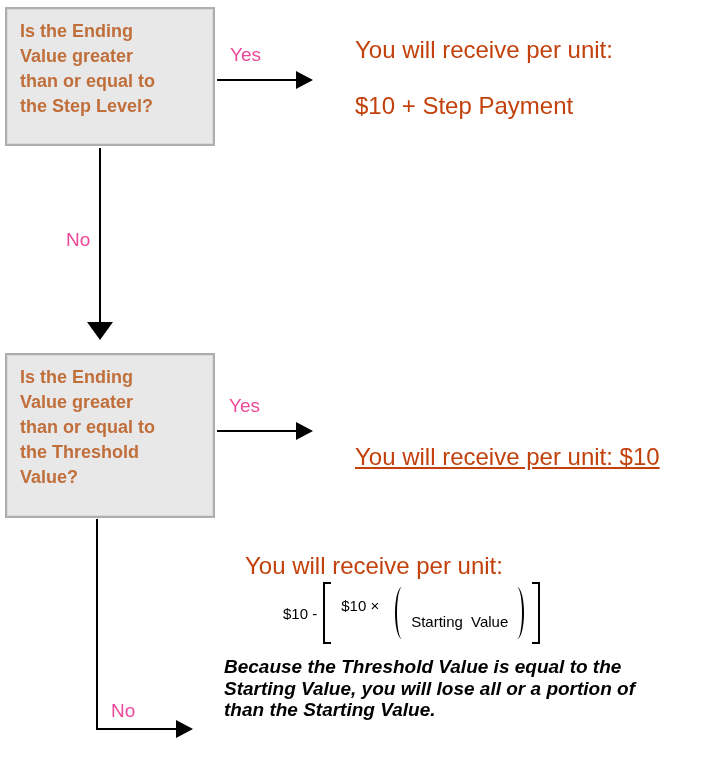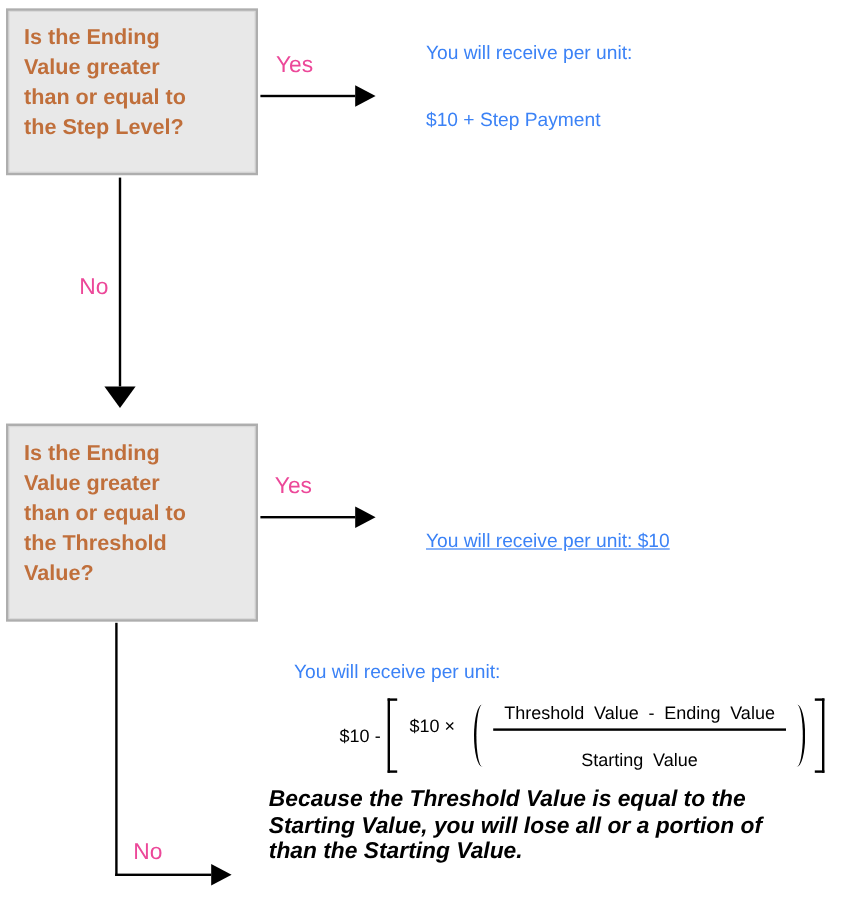--- a/index.html
+++ b/index.html
@@ -26,21 +26,21 @@
   .hline { position:absolute; height:2px; background:#000; }
   .vline { position:absolute; width:2px;  background:#000; }
   .head-right { position:absolute; width:0; height:0;
     border-top:9px solid transparent; border-bottom:9px solid transparent;
     border-left:17px solid #000; }
   .head-down { position:absolute; width:0; height:0;
     border-left:13px solid transparent; border-right:13px solid transparent;
     border-top:18px solid #000; }
 
   .branch-label { position:absolute; font-size:19px; color:#ec4899; }
-  .out-text { position:absolute; font-size:16px; color:#3b82f6; white-space:nowrap; }
+  .out-text { position:absolute; font-size:24px; color:#c2410c; white-space:nowrap; }
 
   
   .formula { position:absolute; left:283px; top:580px; height:66px;
     display:flex; align-items:center; font-size:15px; white-space:nowrap; }
   .sq-bracket-left  { width:8px;  height:62px; border:2px solid #000; border-right:none; }
   .sq-bracket-right { width:8px;  height:62px; border:2px solid #000; border-left:none; }
   .paren-left  { width:14px; height:52px; border-left:2px solid #000;  border-radius:50%; margin-left:8px; }
   .paren-right { width:14px; height:52px; border-right:2px solid #000; border-radius:50%; margin-right:8px; }
   .f-lead { margin-right:6px; }
   .f-mult { margin:0 8px 16px 10px; }
@@ -99,21 +99,20 @@
   <div class="head-right" style="left:176px; top:720px;"></div>
 
   <div class="out-text" style="left:245px; top:552px;">You will receive per unit:</div>
 
   <div class="formula">
     <span class="f-lead">$10 -</span>
     <span class="sq-bracket-left"></span>
     <span class="f-mult">$10 ×</span>
     <span class="paren-left"></span>
     <span class="fraction">
-      <span class="num" style="display:block;">Threshold Value - Ending Value</span>
       <span class="den" style="display:block;">Starting Value</span>
     </span>
     <span class="paren-right"></span>
     <span class="sq-bracket-right"></span>
   </div>
 
   <div class="note">
       <div>Because the Threshold Value is equal to the</div>
       <div>Starting Value, you will lose all or a portion of</div>
       <div>than the Starting Value.</div>

